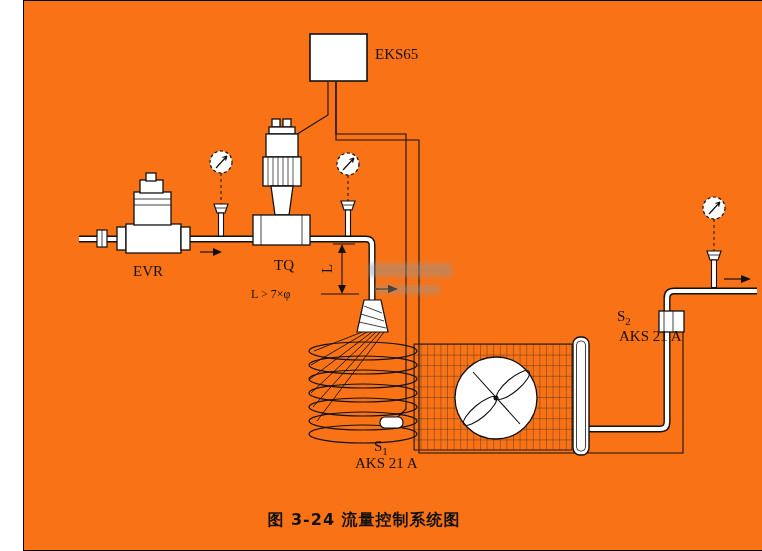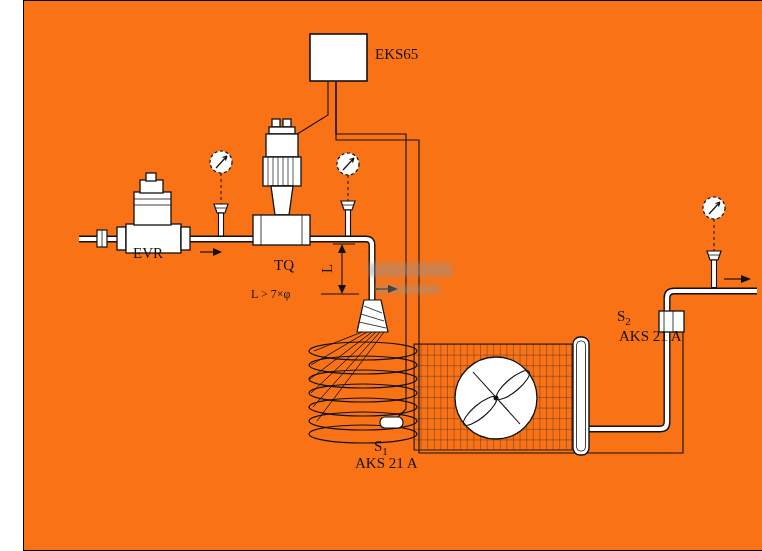--- a/index.html
+++ b/index.html
@@ -192,31 +192,32 @@
     </g>
   </svg>
 
   <div class="wm">
     <div class="wm-bar wm-bar1"></div>
     <div class="wm-bar wm-bar2"></div>
   </div>
 
   <div class="lbl" style="left:351px;top:46px;">EKS65</div>
 
-  <div class="lbl" style="left:109px;top:245px;text-align:right;">EVR</div>
+  <div class="lbl" style="left:109px;top:263px;text-align:right;">EVR</div>
 
   <div class="lbl" style="left:250px;top:257px;">TQ</div>
 
   <div class="lbl dimL" style="left:299px;top:260px;">L</div>
 
   <div class="lbl small" style="left:227px;top:287px;">L &gt; 7×φ</div>
 
   <div class="lbl" style="left:350px;top:438px;">
     <span>S</span><sub>1</sub>
   </div>
   <div class="lbl" style="left:331px;top:455px;">AKS 21 A</div>
 
   <div class="lbl" style="left:593px;top:308px;">
     <span>S</span><sub>2</sub>
   </div>
   <div class="lbl" style="left:595px;top:328px;">AKS 21 A</div>
 
+  <div class="caption">图 3-24  流量控制系统图</div>
 </div>
 
 </body></html>

